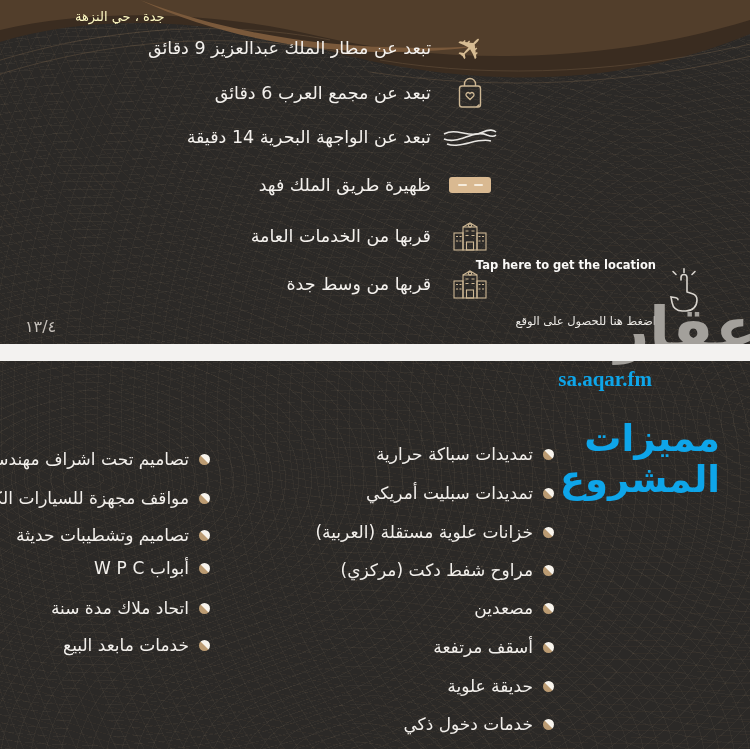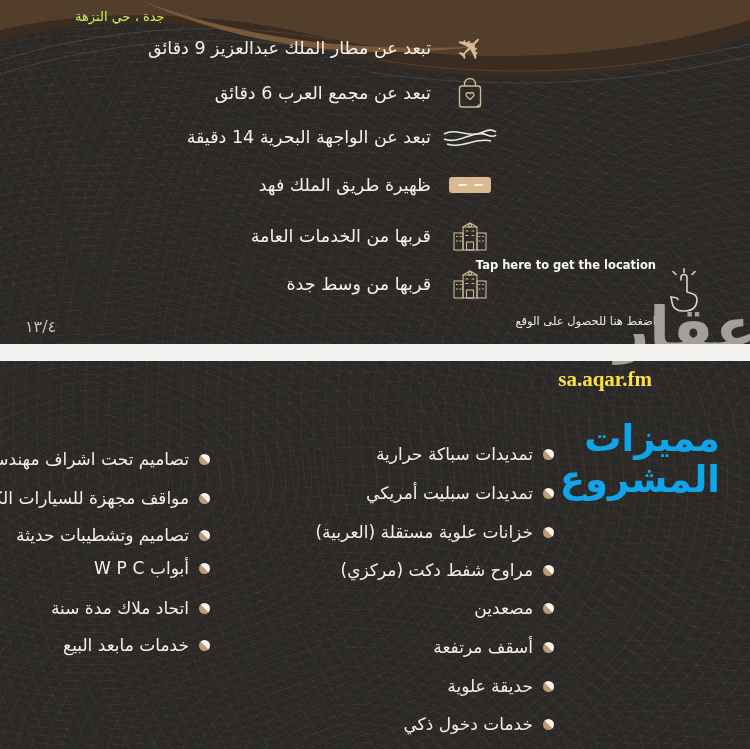--- a/index.html
+++ b/index.html
@@ -25,21 +25,21 @@
   }
   .dist-icon{width:54px;display:flex;align-items:center;justify-content:center;flex:0 0 54px;}
   .dist-text{font-size:17.5px;letter-spacing:.2px;color:#f4f1ed;white-space:nowrap;}
   .plane{font-size:34px;color:#d7bc93;transform:rotate(-45deg);line-height:1;}
   .road-icon{width:42px;height:16px;background:#d9b991;border-radius:3px;
     display:flex;align-items:center;justify-content:center;gap:7px;}
   .road-icon i{display:block;width:9px;height:2.5px;background:#f6ecdc;border-radius:1px;}
 
   .page-header{
     position:absolute;top:9px;left:75px;direction:rtl;
-    font-size:13px;color:#bef264;letter-spacing:.3px;
+    font-size:13px;color:#fef9c3;letter-spacing:.3px;
   }
   .page-indicator{
     position:absolute;top:317px;left:25px;
     font-size:16px;color:#c6c1bb;letter-spacing:1px;
   }
 
   
   .tap-box{
     position:absolute;top:258px;right:46px;display:flex;align-items:center;gap:8px;padding-left:40px;
   }
@@ -48,21 +48,21 @@
   .tap-ar{font-size:11.5px;color:#eceae6;direction:rtl;white-space:nowrap;margin-top:40px;}
 
   
   .brand-logo{
     position:absolute;top:299px;right:-6px;z-index:2;
     font-size:60px;font-weight:bold;color:#a3a09b;letter-spacing:2px;line-height:1;
   }
   .brand-url{
     position:absolute;top:367px;right:98px;z-index:1;
     font-family:"Liberation Serif","DejaVu Serif",serif;
-    font-size:21px;font-weight:bold;color:#fde047;
+    font-size:21px;font-weight:bold;color:#0ea5e9;
   }
   .divider-stripe{
     position:absolute;top:344px;left:0;width:750px;height:17px;background:#f3f2f0;z-index:5;
   }
 
   
   .feat-title{
     position:absolute;top:418px;right:30px;z-index:3;direction:rtl;text-align:right;
     font-size:37px;font-weight:bold;color:#0ea5e9;line-height:41px;letter-spacing:.5px;
   }

